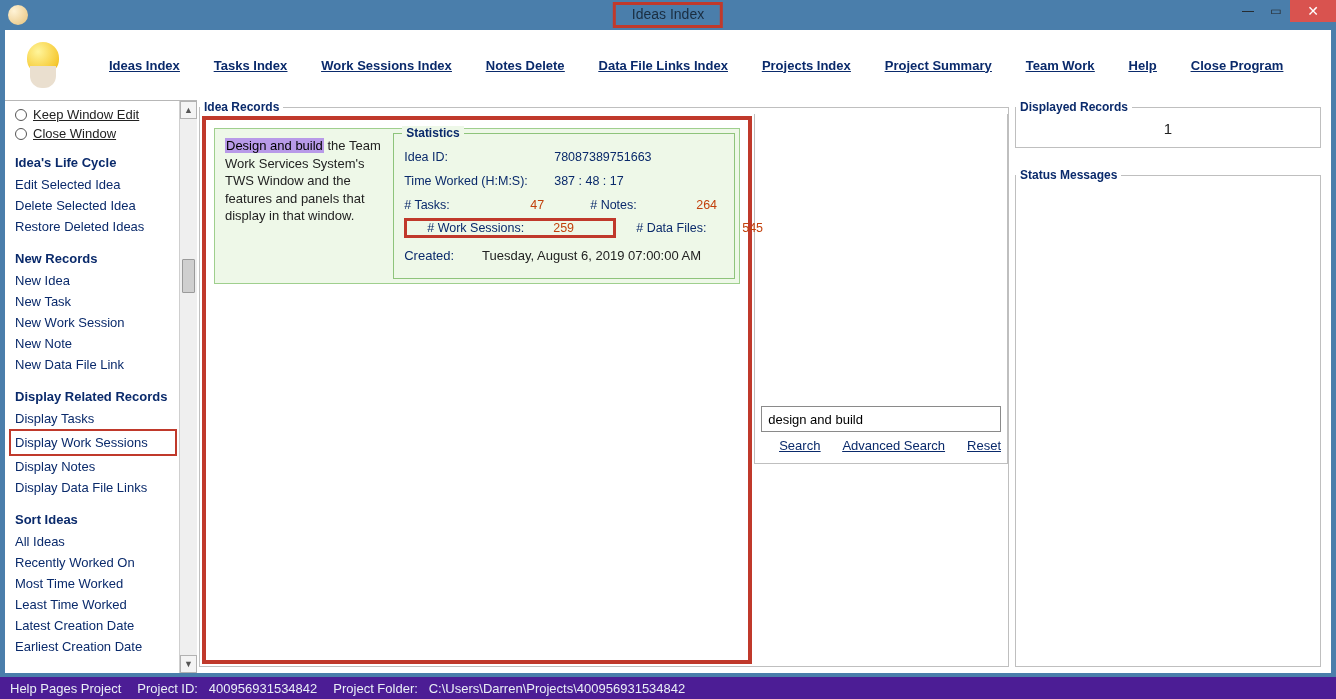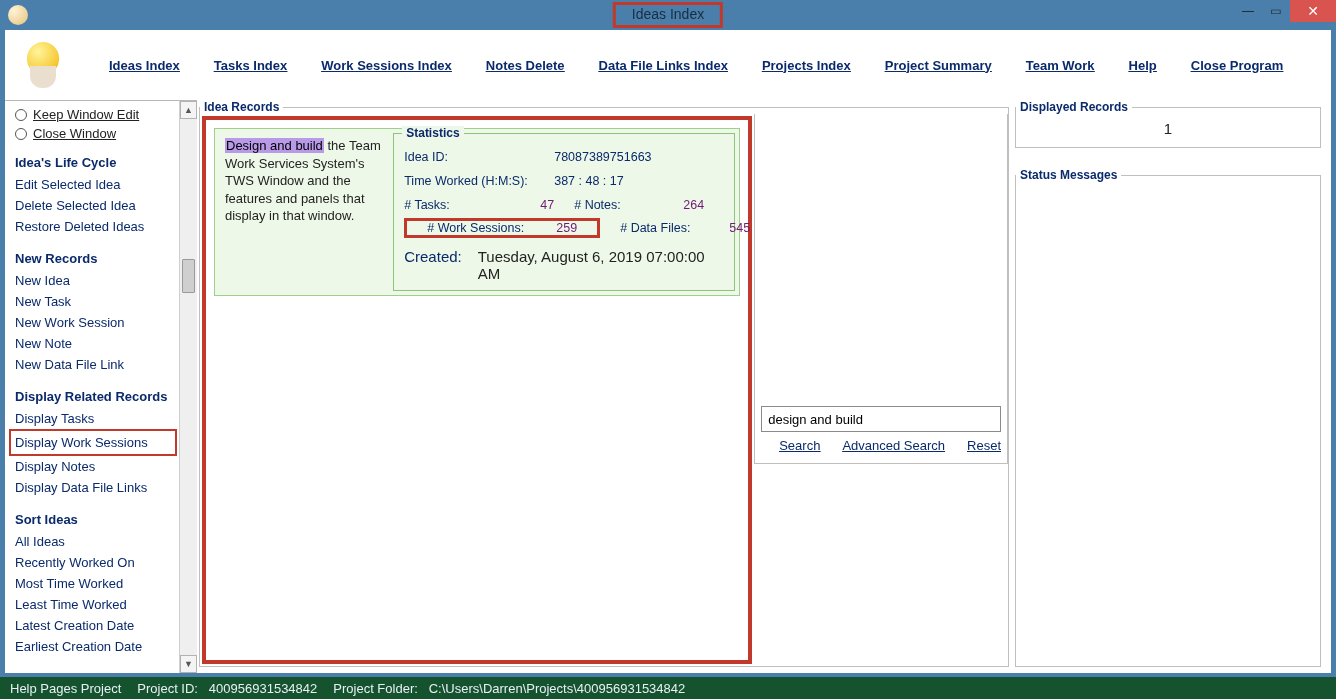--- a/index.html
+++ b/index.html
@@ -214,25 +214,25 @@
   .card .stats .stats-legend {
     position:absolute; top:-8px; left:8px;
     background:#eef8e8; padding:0 4px;
     color:#0a2a6b; font-weight:bold; font-size:12px;
   }
   .stats-row { display:flex; align-items:center; font-size:12.5px; color:#0a2a6b; margin-top: 10px; }
   .stats-row .label { color:#0a2a6b; }
   .stats-row .val { color:#0a2a6b; }
   .stats-row.first { margin-top: 12px; }
   .stats .two-col { display:flex; gap: 20px; margin-top: 10px; align-items:center;}
-  .pair { display:flex; align-items:center; gap: 0; }
+  .pair { display:flex; align-items:center; gap: 16px; }
   .pair .label { width: 110px; color:#0a2a6b; font-size:12.5px;}
-  .pair .val { width: 40px; text-align:right; color:#701a75; font-size:12.5px; }
+  .pair .val { width: 40px; text-align:left; color:#c2410c; font-size:12.5px; }
   .pair.redbox { border: 3px solid #c0392b; padding: 0 20px; }
-  .created-row { margin-top: 10px; font-size:15px; color:#0a2a6b; display:flex; gap: 16px; }
+  .created-row { margin-top: 10px; font-size:13px; color:#0a2a6b; display:flex; gap: 28px; }
   .created-row .val { color:#222; }
 
   .records-tail {
     padding: 2px 0 0 0;
     display:flex; flex-direction:column;
     height: 350px;
     border-left: 1px solid #bfbfbf;
     border-right: 1px solid #bfbfbf;
     border-bottom: 1px solid #bfbfbf;
   }
@@ -253,21 +253,21 @@
   .right-col {
     width: 306px; display:flex; flex-direction:column; gap: 20px;
   }
   .displayed-records .count {
     text-align:center; font-size: 15px; padding: 6px 0 10px 0; color:#222;
   }
   .status-box { flex:1; }
 
   .statusbar {
     height: 22px;
-    background: #14532d;
+    background: #4c1d95;
     color: #e9eff6;
     display:flex; align-items:center;
     padding: 0 10px;
     font-size: 13px;
     gap: 16px;
   }
   .statusbar .seg { white-space: nowrap; }
   .u { text-decoration: underline; }
 </style>
 </head>

